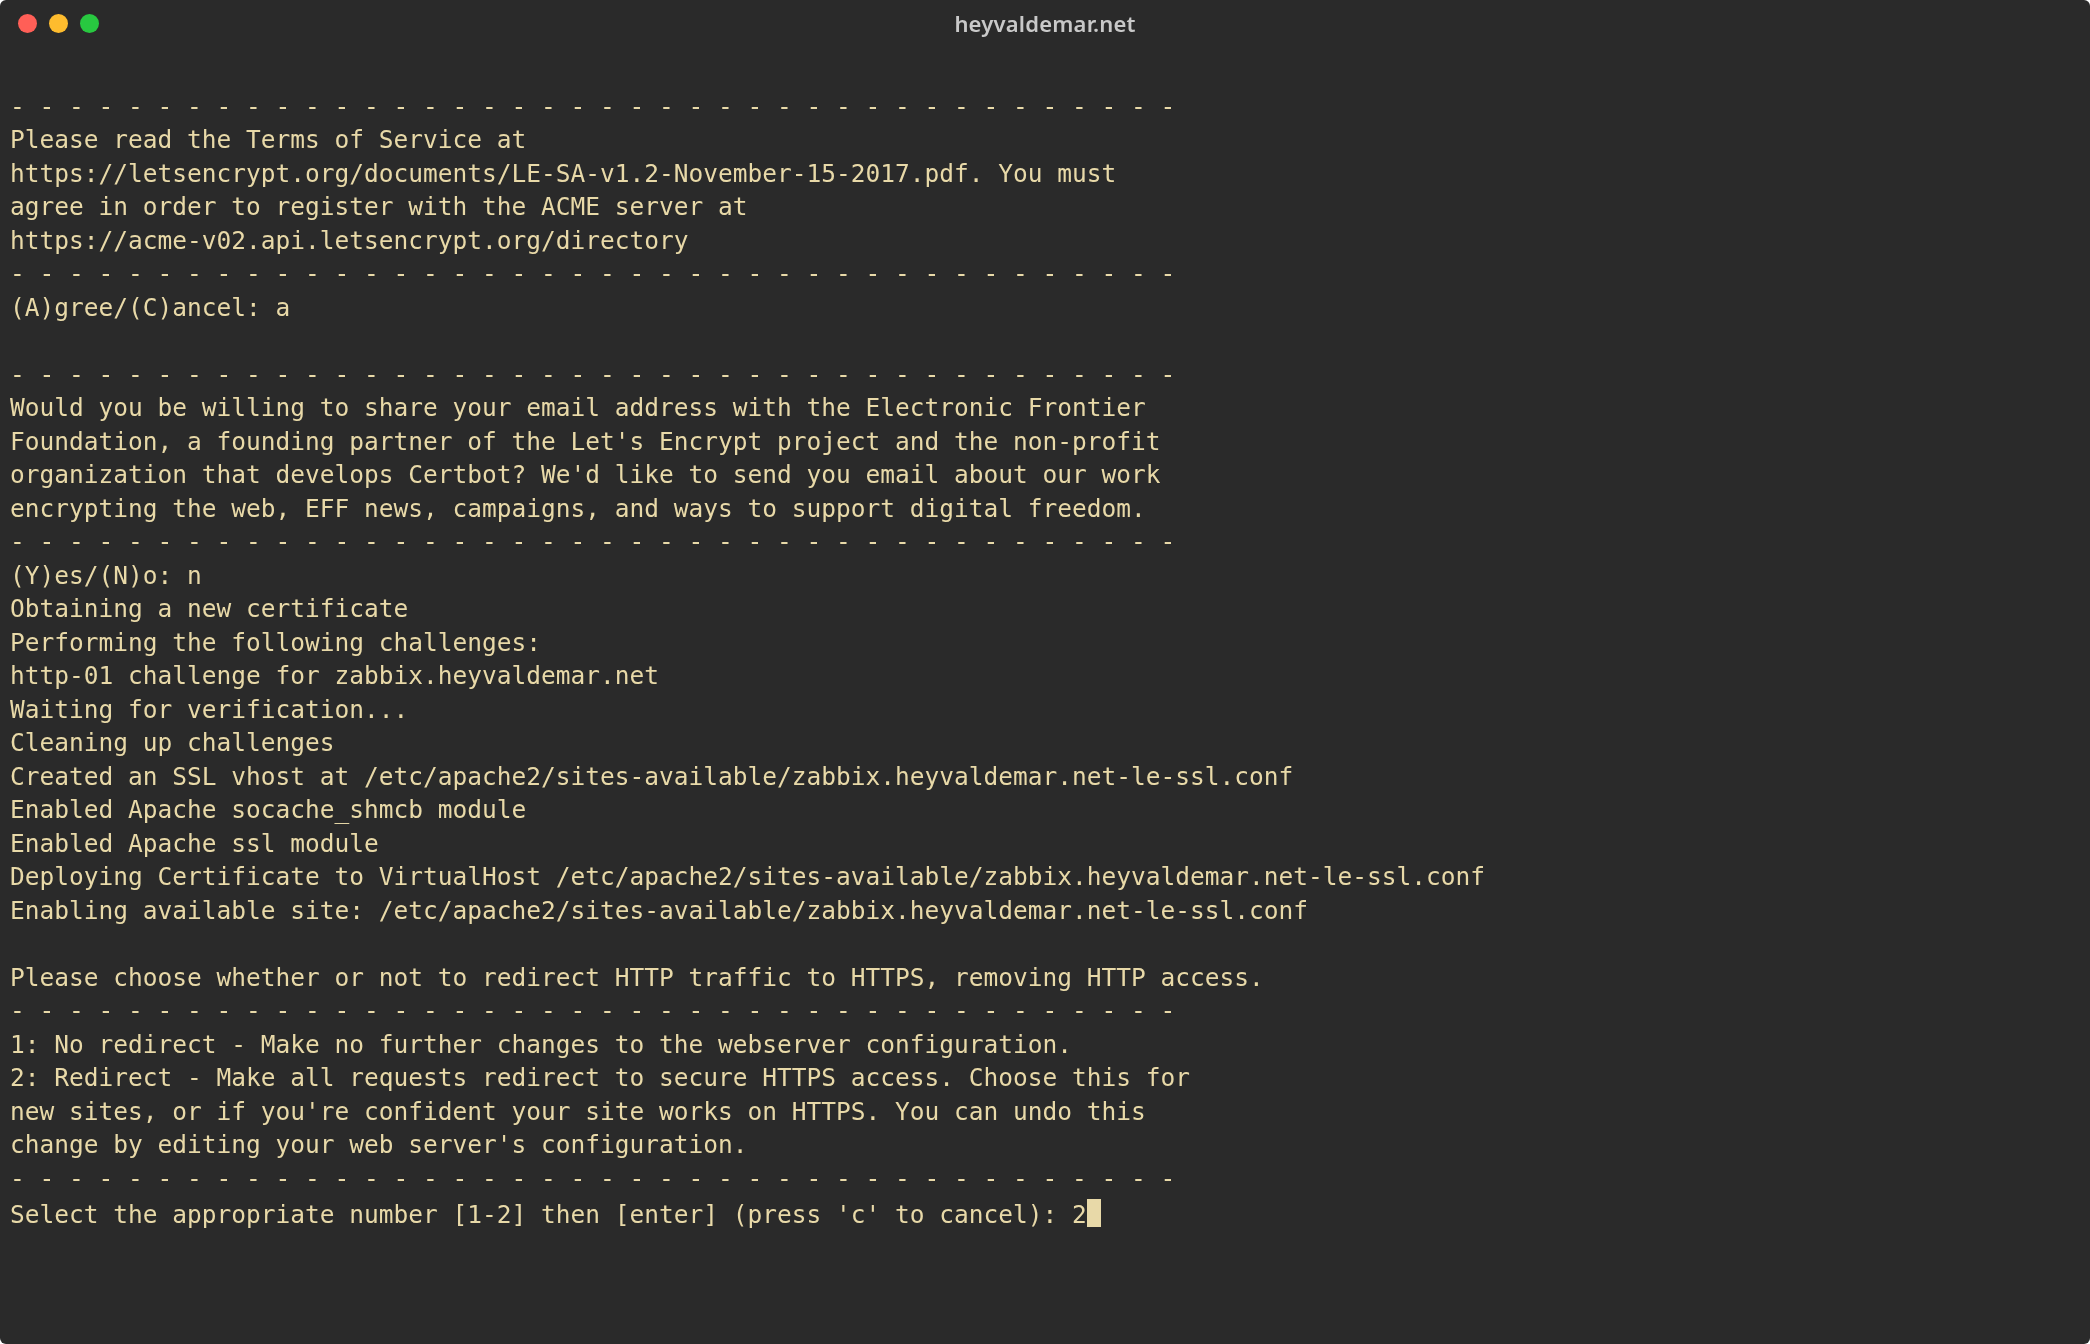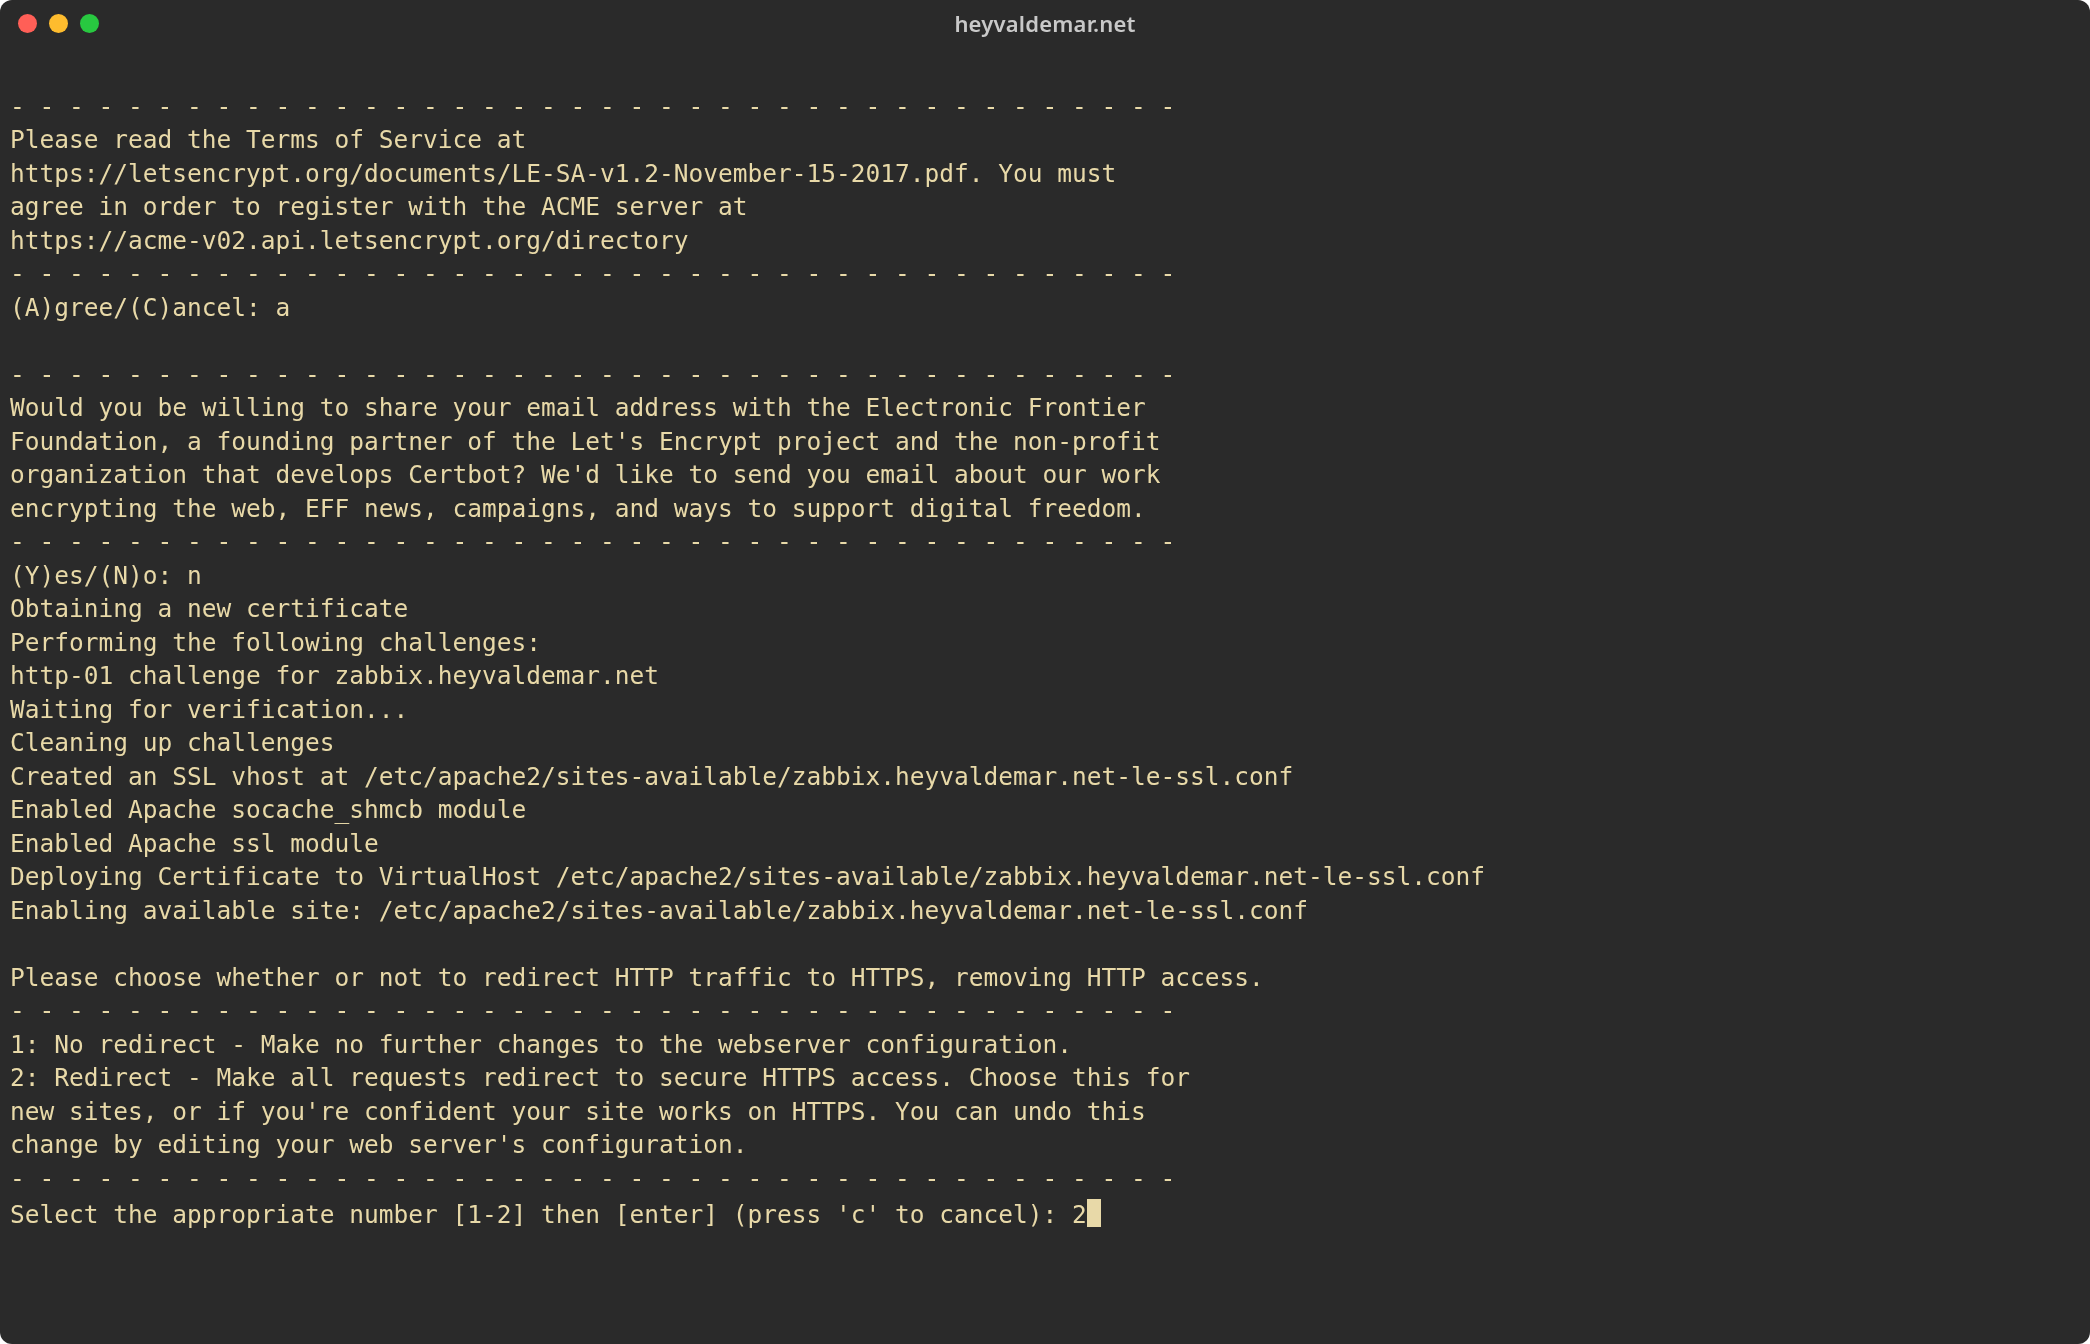--- a/index.html
+++ b/index.html
@@ -5,21 +5,21 @@
     * { box-sizing: border-box; margin: 0; padding: 0; }
     html, body {
       width: 2090px;
       height: 1344px;
       background: #ffffff;
     }
     .window {
       width: 2090px;
       height: 1344px;
       background: #2a2a2a;
-      border-radius: 12px;
+      border-radius: 6px;
       overflow: hidden;
       font-family: "SF Mono", ui-monospace, Menlo, Consolas, monospace;
       display: flex;
       flex-direction: column;
     }
     .titlebar {
       height: 46px;
       display: flex;
       align-items: center;
       position: relative;

